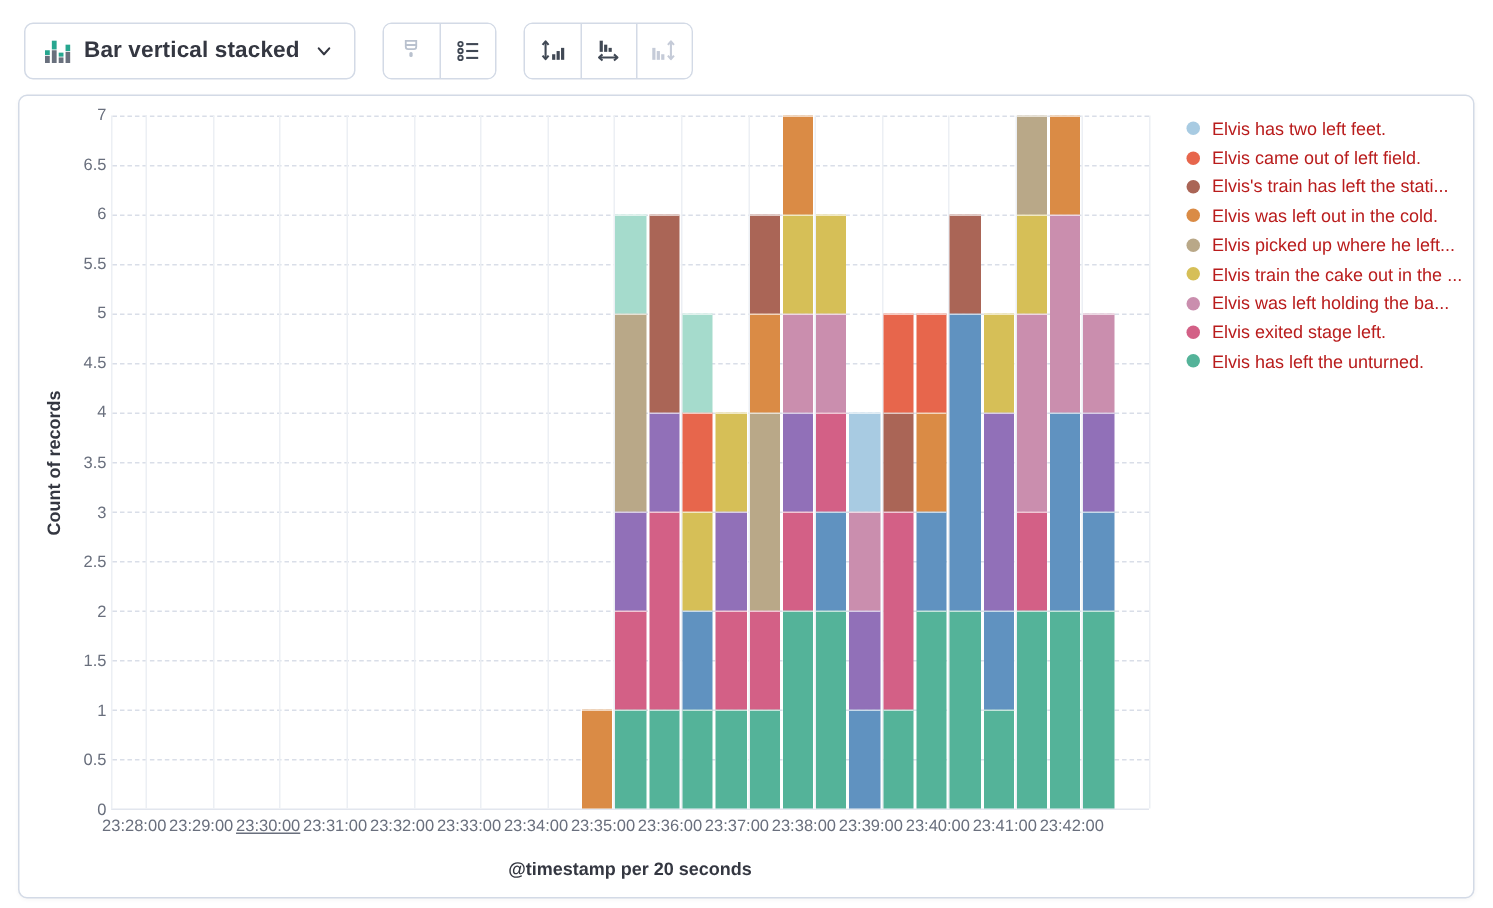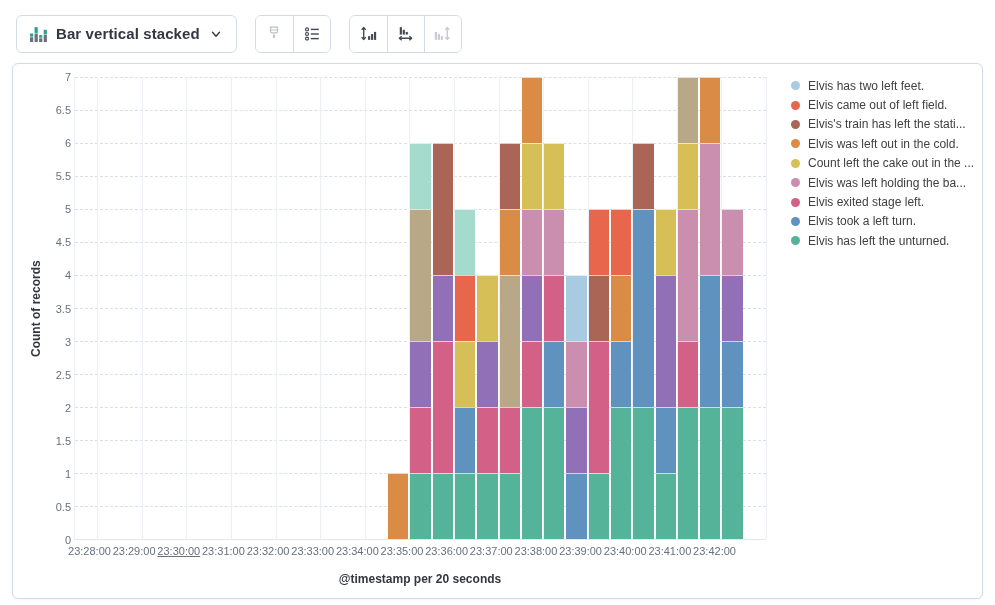--- a/index.html
+++ b/index.html
@@ -36,21 +36,21 @@
   .bar-seg { position: absolute; border-top: 1px solid rgba(255,255,255,0.65); }
 
   .x-axis { position: absolute; left: 43px; top: 481px; width: 692px; height: 14px; }
   .x-axis span { position: absolute; transform: translateX(-50%); font-size: 11px; color: #696F7D; white-space: nowrap; }
   .x-title { position: absolute; left: 61px; top: 508px; width: 692px; text-align: center;
     font-size: 12px; font-weight: 700; color: #343741; }
 
   .legend { position: absolute; left: 778px; top: 12px; width: 192px; }
   .legend-item { display: flex; align-items: center; height: 19.4px; cursor: pointer; }
   .legend-swatch { width: 9px; height: 9px; border-radius: 50%; flex: 0 0 9px; margin-right: 8px; }
-  .legend-label { font-size: 12px; color: #404040; white-space: nowrap; overflow: hidden; }
+  .legend-label { font-size: 12px; color: #b91c1c; white-space: nowrap; overflow: hidden; }
 
   .icon { display: block; }
 </style>
 </head>
 <body>
 
 <div class="toolbar">
   <button class="chart-type-btn">
     <svg class="icon" width="17" height="17" viewBox="0 0 16 16">
       <g>
@@ -271,33 +271,33 @@
       </div>
       <div class="legend-item">
         <span class="legend-swatch" style="background: rgb(170, 101, 86);"></span>
         <span class="legend-label">Elvis's train has left the stati...</span>
       </div>
       <div class="legend-item">
         <span class="legend-swatch" style="background: rgb(218, 139, 69);"></span>
         <span class="legend-label">Elvis was left out in the cold.</span>
       </div>
       <div class="legend-item">
+        <span class="legend-swatch" style="background: rgb(185, 168, 136);"></span>
+        <span class="legend-label">Elvis picked up where he left...</span>
+      </div>
+      <div class="legend-item">
         <span class="legend-swatch" style="background: rgb(214, 191, 87);"></span>
-        <span class="legend-label">Count left the cake out in the ...</span>
+        <span class="legend-label">Elvis train the cake out in the ...</span>
       </div>
       <div class="legend-item">
         <span class="legend-swatch" style="background: rgb(202, 142, 174);"></span>
         <span class="legend-label">Elvis was left holding the ba...</span>
       </div>
       <div class="legend-item">
         <span class="legend-swatch" style="background: rgb(211, 96, 134);"></span>
         <span class="legend-label">Elvis exited stage left.</span>
       </div>
       <div class="legend-item">
-        <span class="legend-swatch" style="background: rgb(96, 146, 192);"></span>
-        <span class="legend-label">Elvis took a left turn.</span>
-      </div>
-      <div class="legend-item">
         <span class="legend-swatch" style="background: rgb(84, 179, 153);"></span>
         <span class="legend-label">Elvis has left the unturned.</span>
       </div>
     </aside>
 </div>
 
 </body></html>

